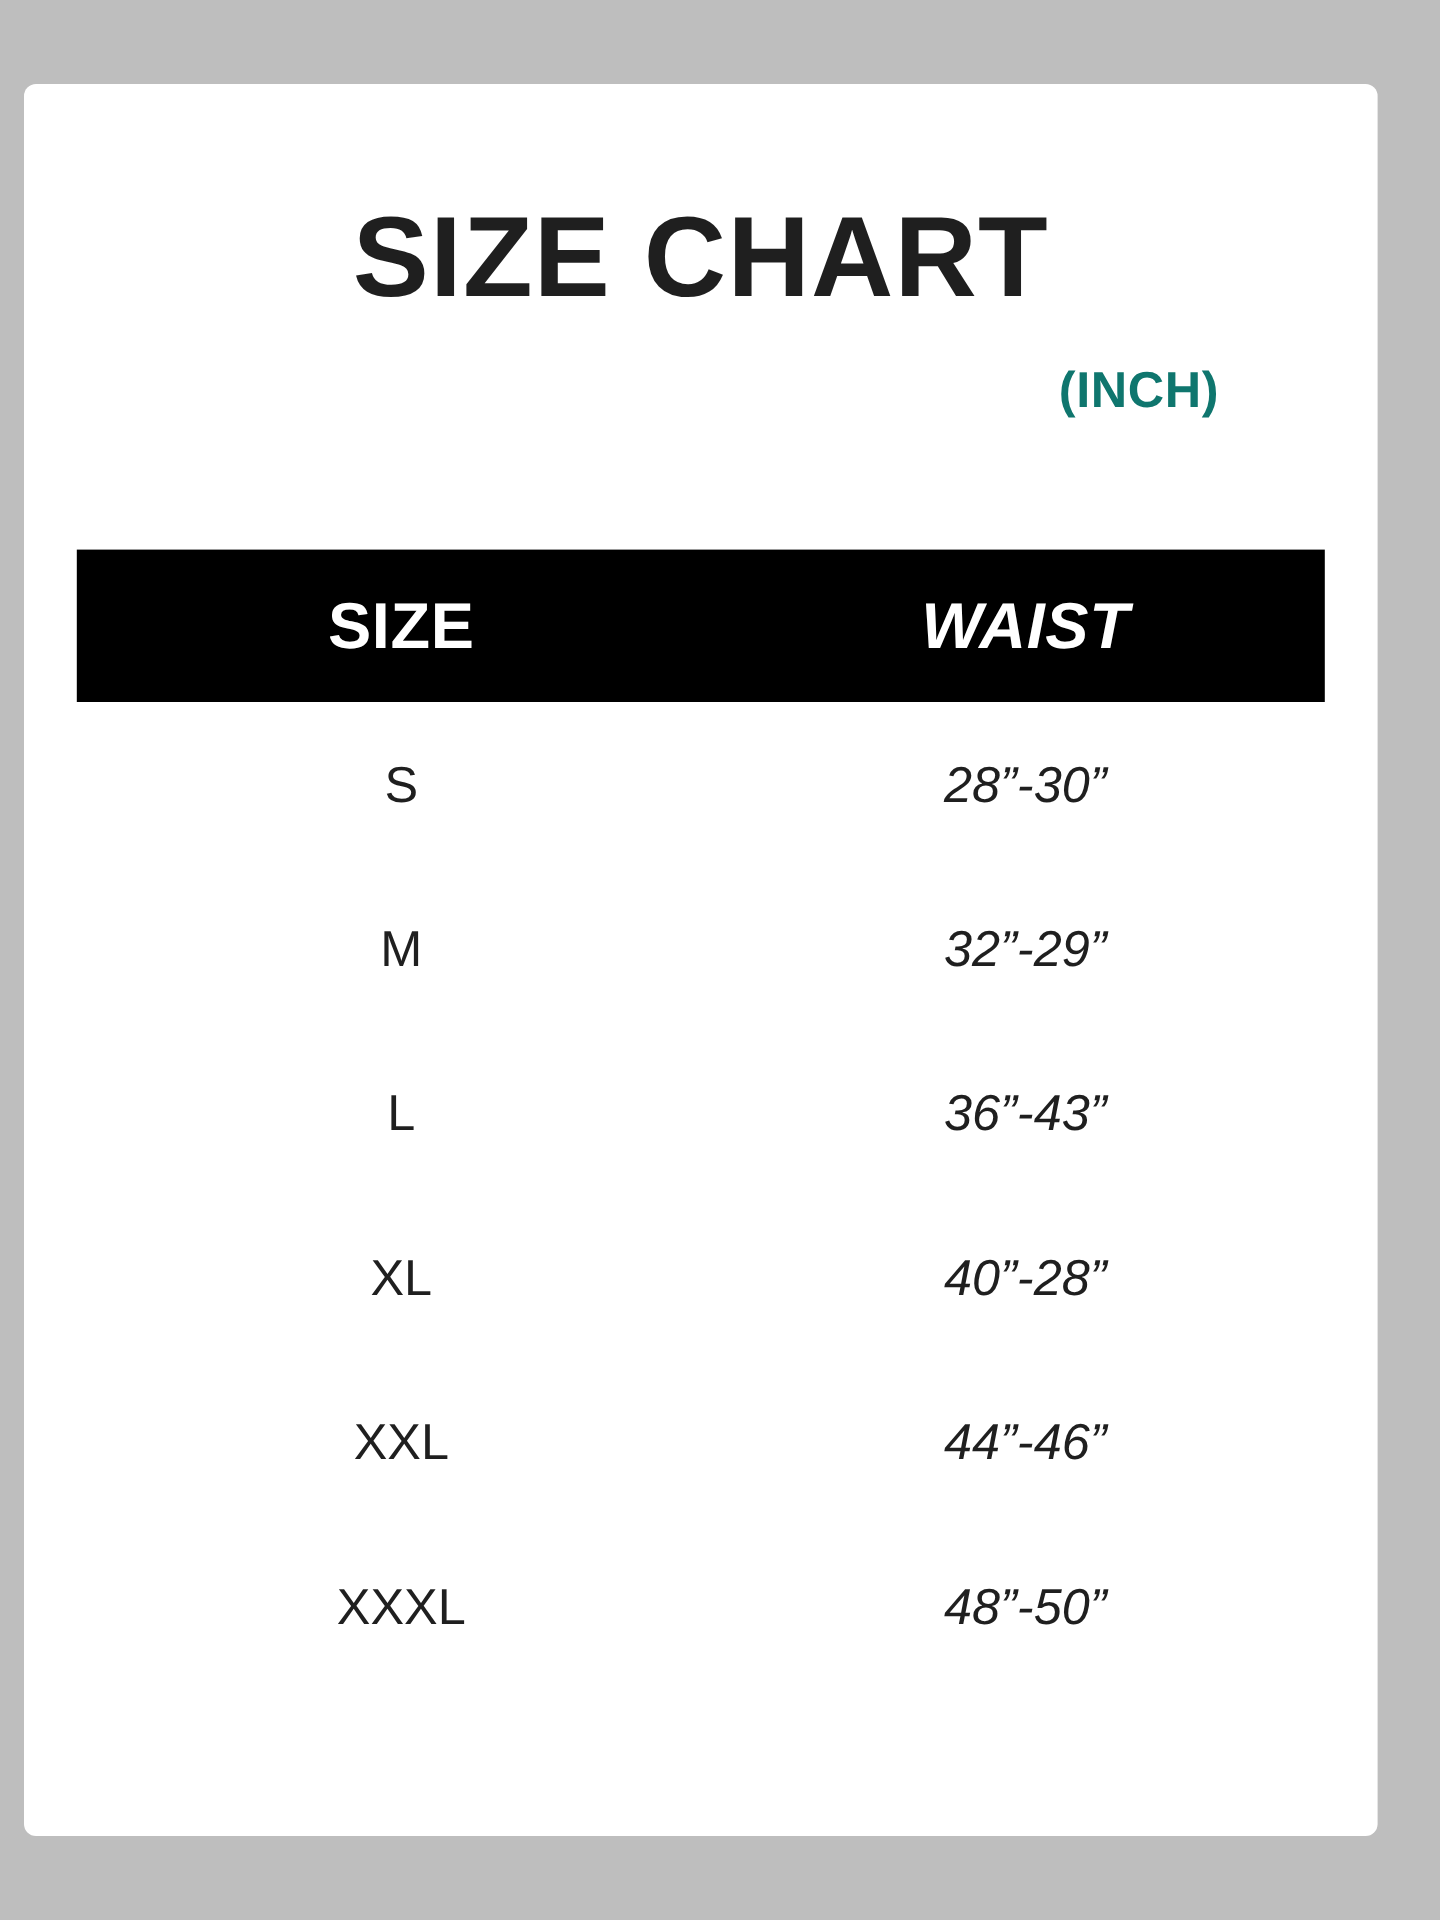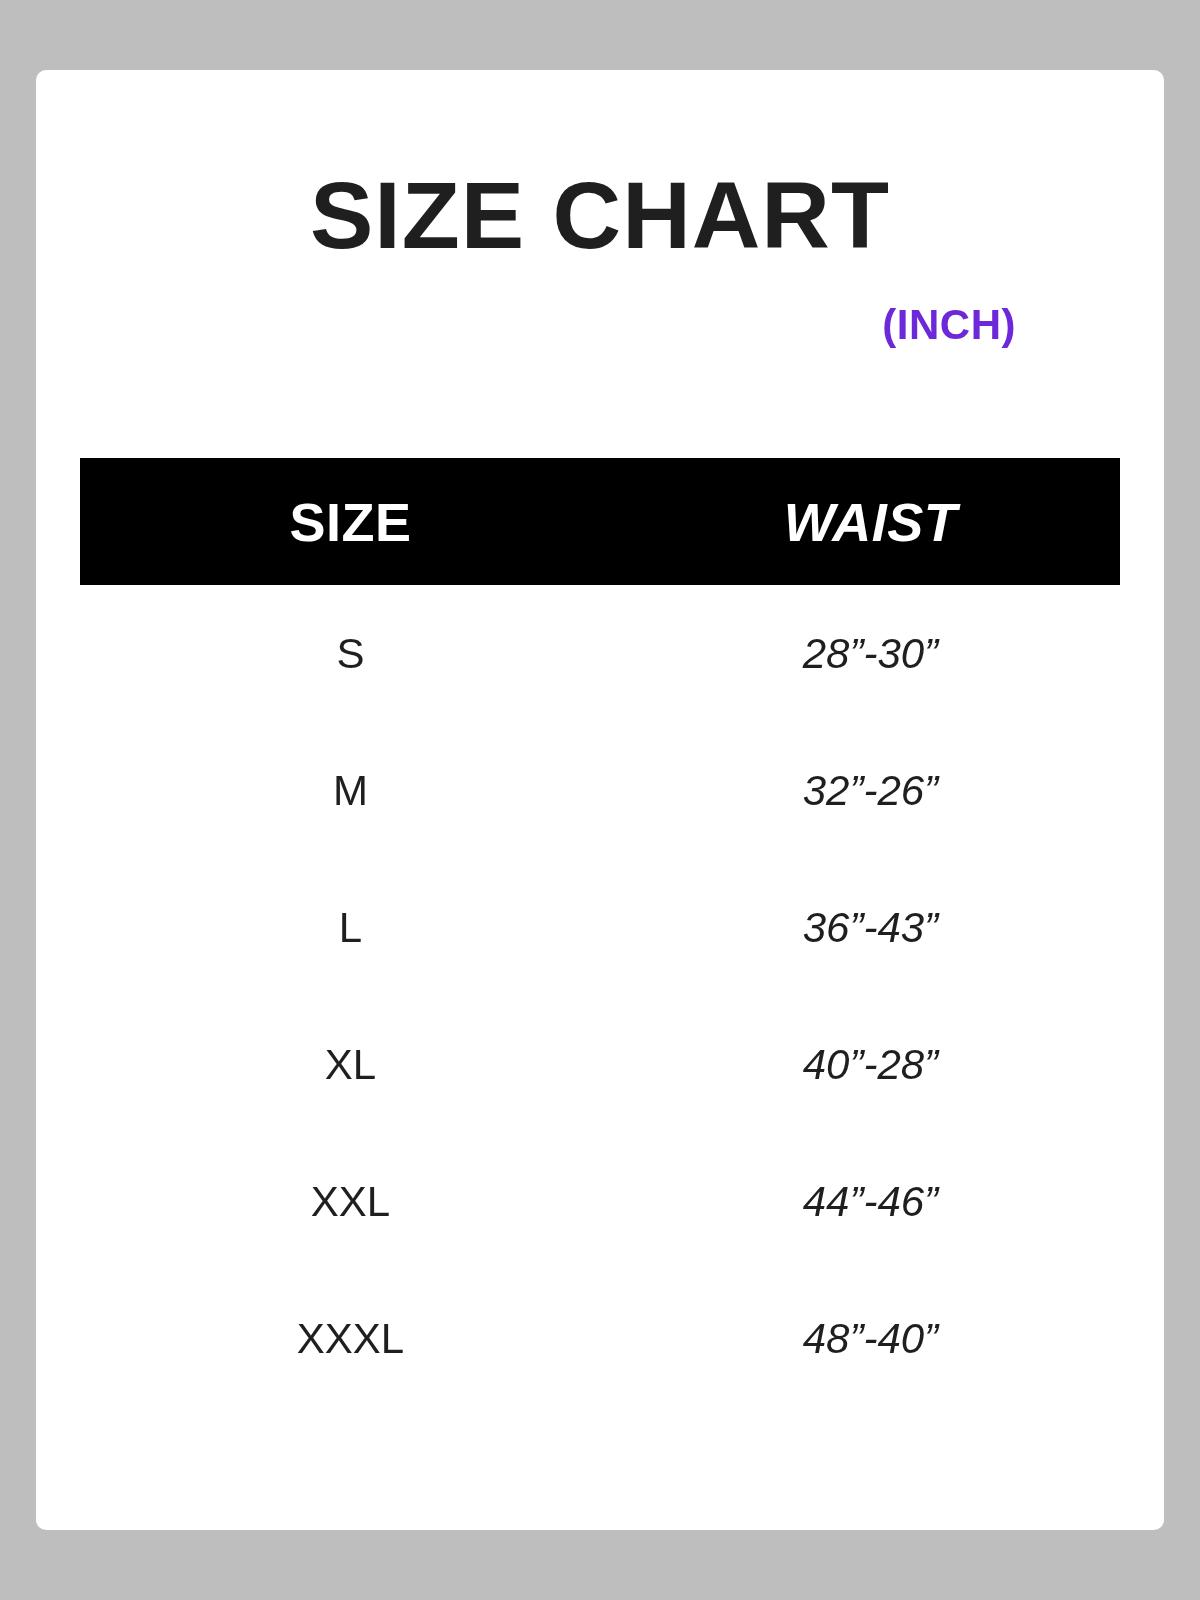--- a/index.html
+++ b/index.html
@@ -8,47 +8,47 @@
   }
   body {
     width: 1200px;
     height: 1600px;
     background: #bebebe;
     font-family: "Liberation Sans", sans-serif;
     overflow: hidden;
   }
   .card {
     position: absolute;
-    left: 36px;
+    left: 20px;
     top: 70px;
     width: 1128px;
     height: 1460px;
     background: #ffffff;
     border-radius: 10px;
     box-sizing: border-box;
   }
   .title-block {
     padding-top: 98px;
     text-align: center;
   }
   .chart-title {
     font-size: 95px;
     font-weight: bold;
     letter-spacing: 1px;
     color: #1f1f1f;
     line-height: 1;
     margin: 0;
   }
   .chart-unit {
-    margin: 16px;
+    margin: 0;
     padding-right: 132px;
     text-align: right;
     font-size: 42px;
     font-weight: bold;
-    color: #6d28d9;
+    color: #0f766e;
     margin-top: 38px;
     letter-spacing: 0.5px;
   }
   .table {
     position: absolute;
     left: 44px;
     top: 388px;
     width: 1040px;
   }
   .thead {
@@ -99,37 +99,37 @@
       <div class="th col-waist">WAIST</div>
     </div>
 
     <div class="row">
       <div class="td col-size">S</div>
       <div class="td td-waist col-waist">28”-30”</div>
     </div>
 
     <div class="row">
       <div class="td col-size">M</div>
-      <div class="td td-waist col-waist">32”-26”</div>
+      <div class="td td-waist col-waist">32”-29”</div>
     </div>
 
     <div class="row">
       <div class="td col-size">L</div>
       <div class="td td-waist col-waist">36”-43”</div>
     </div>
 
     <div class="row">
       <div class="td col-size">XL</div>
       <div class="td td-waist col-waist">40”-28”</div>
     </div>
 
     <div class="row">
       <div class="td col-size">XXL</div>
       <div class="td td-waist col-waist">44”-46”</div>
     </div>
 
     <div class="row">
       <div class="td col-size">XXXL</div>
-      <div class="td td-waist col-waist">48”-40”</div>
+      <div class="td td-waist col-waist">48”-50”</div>
     </div>
 
   </div>
 </div>
 
 </body></html>

